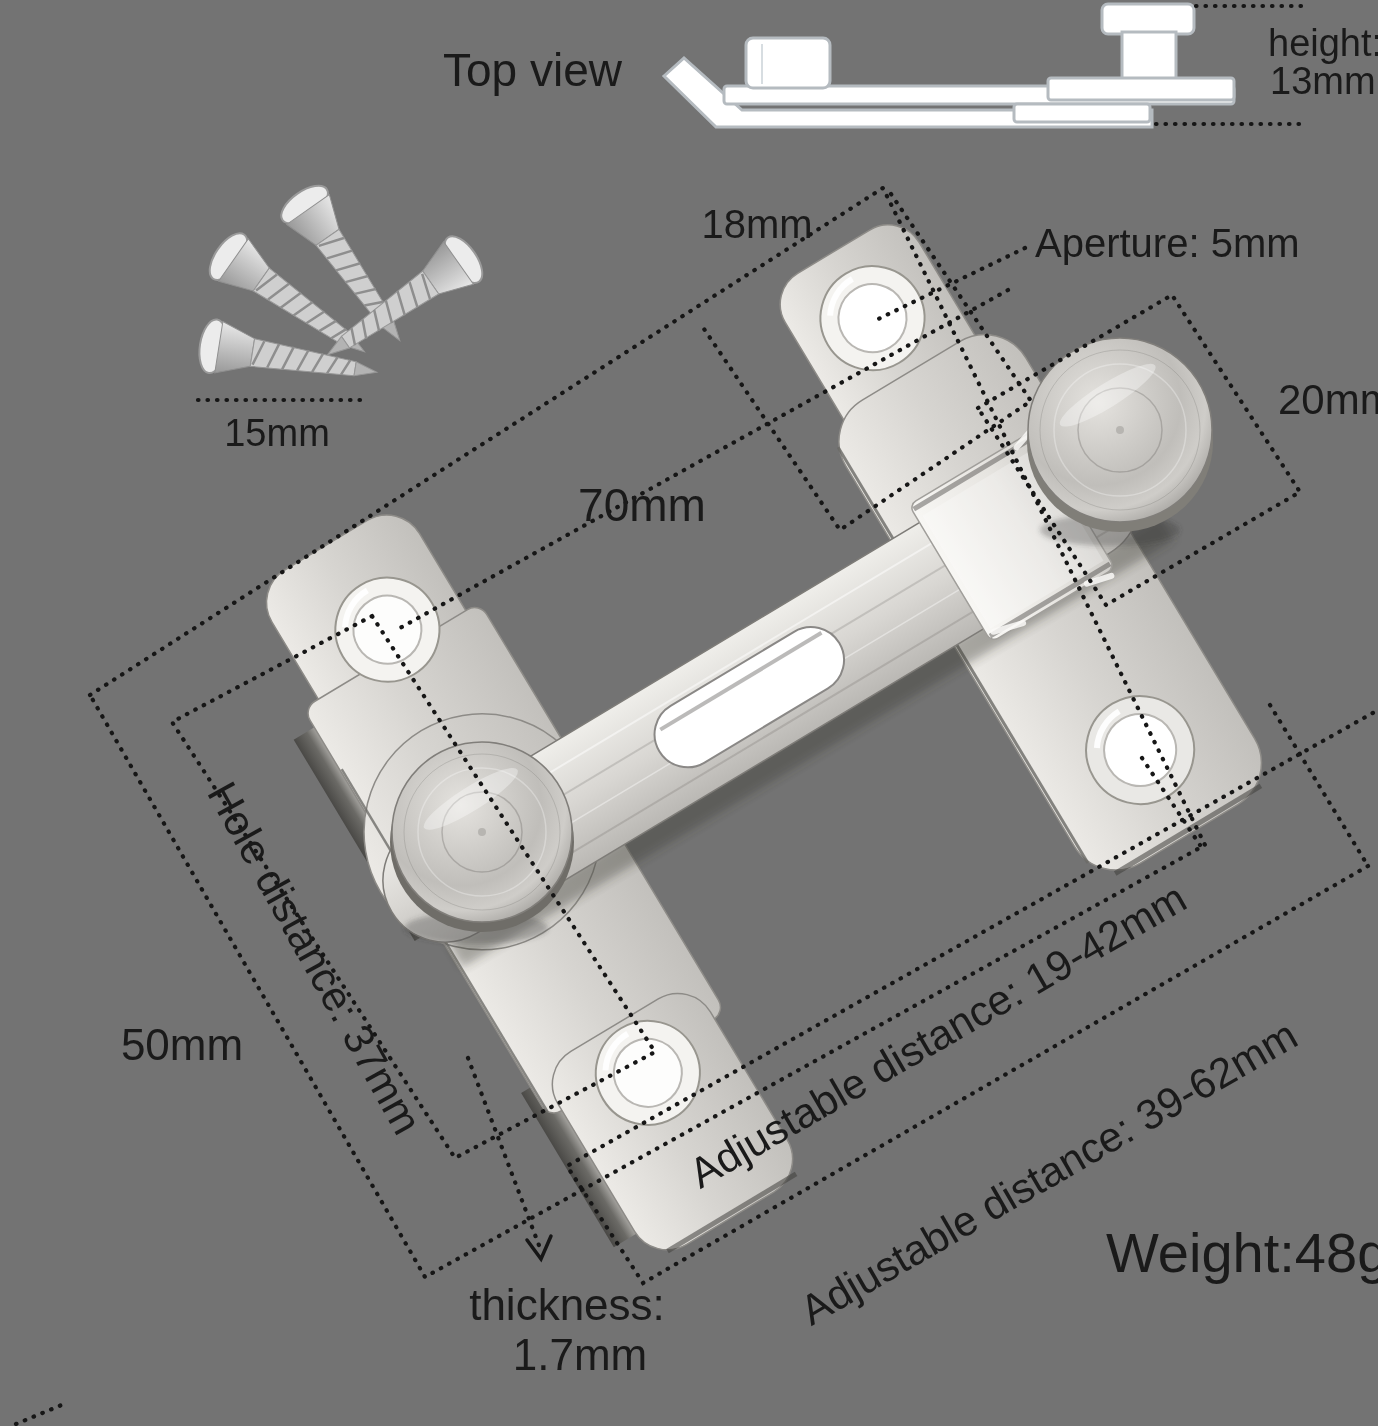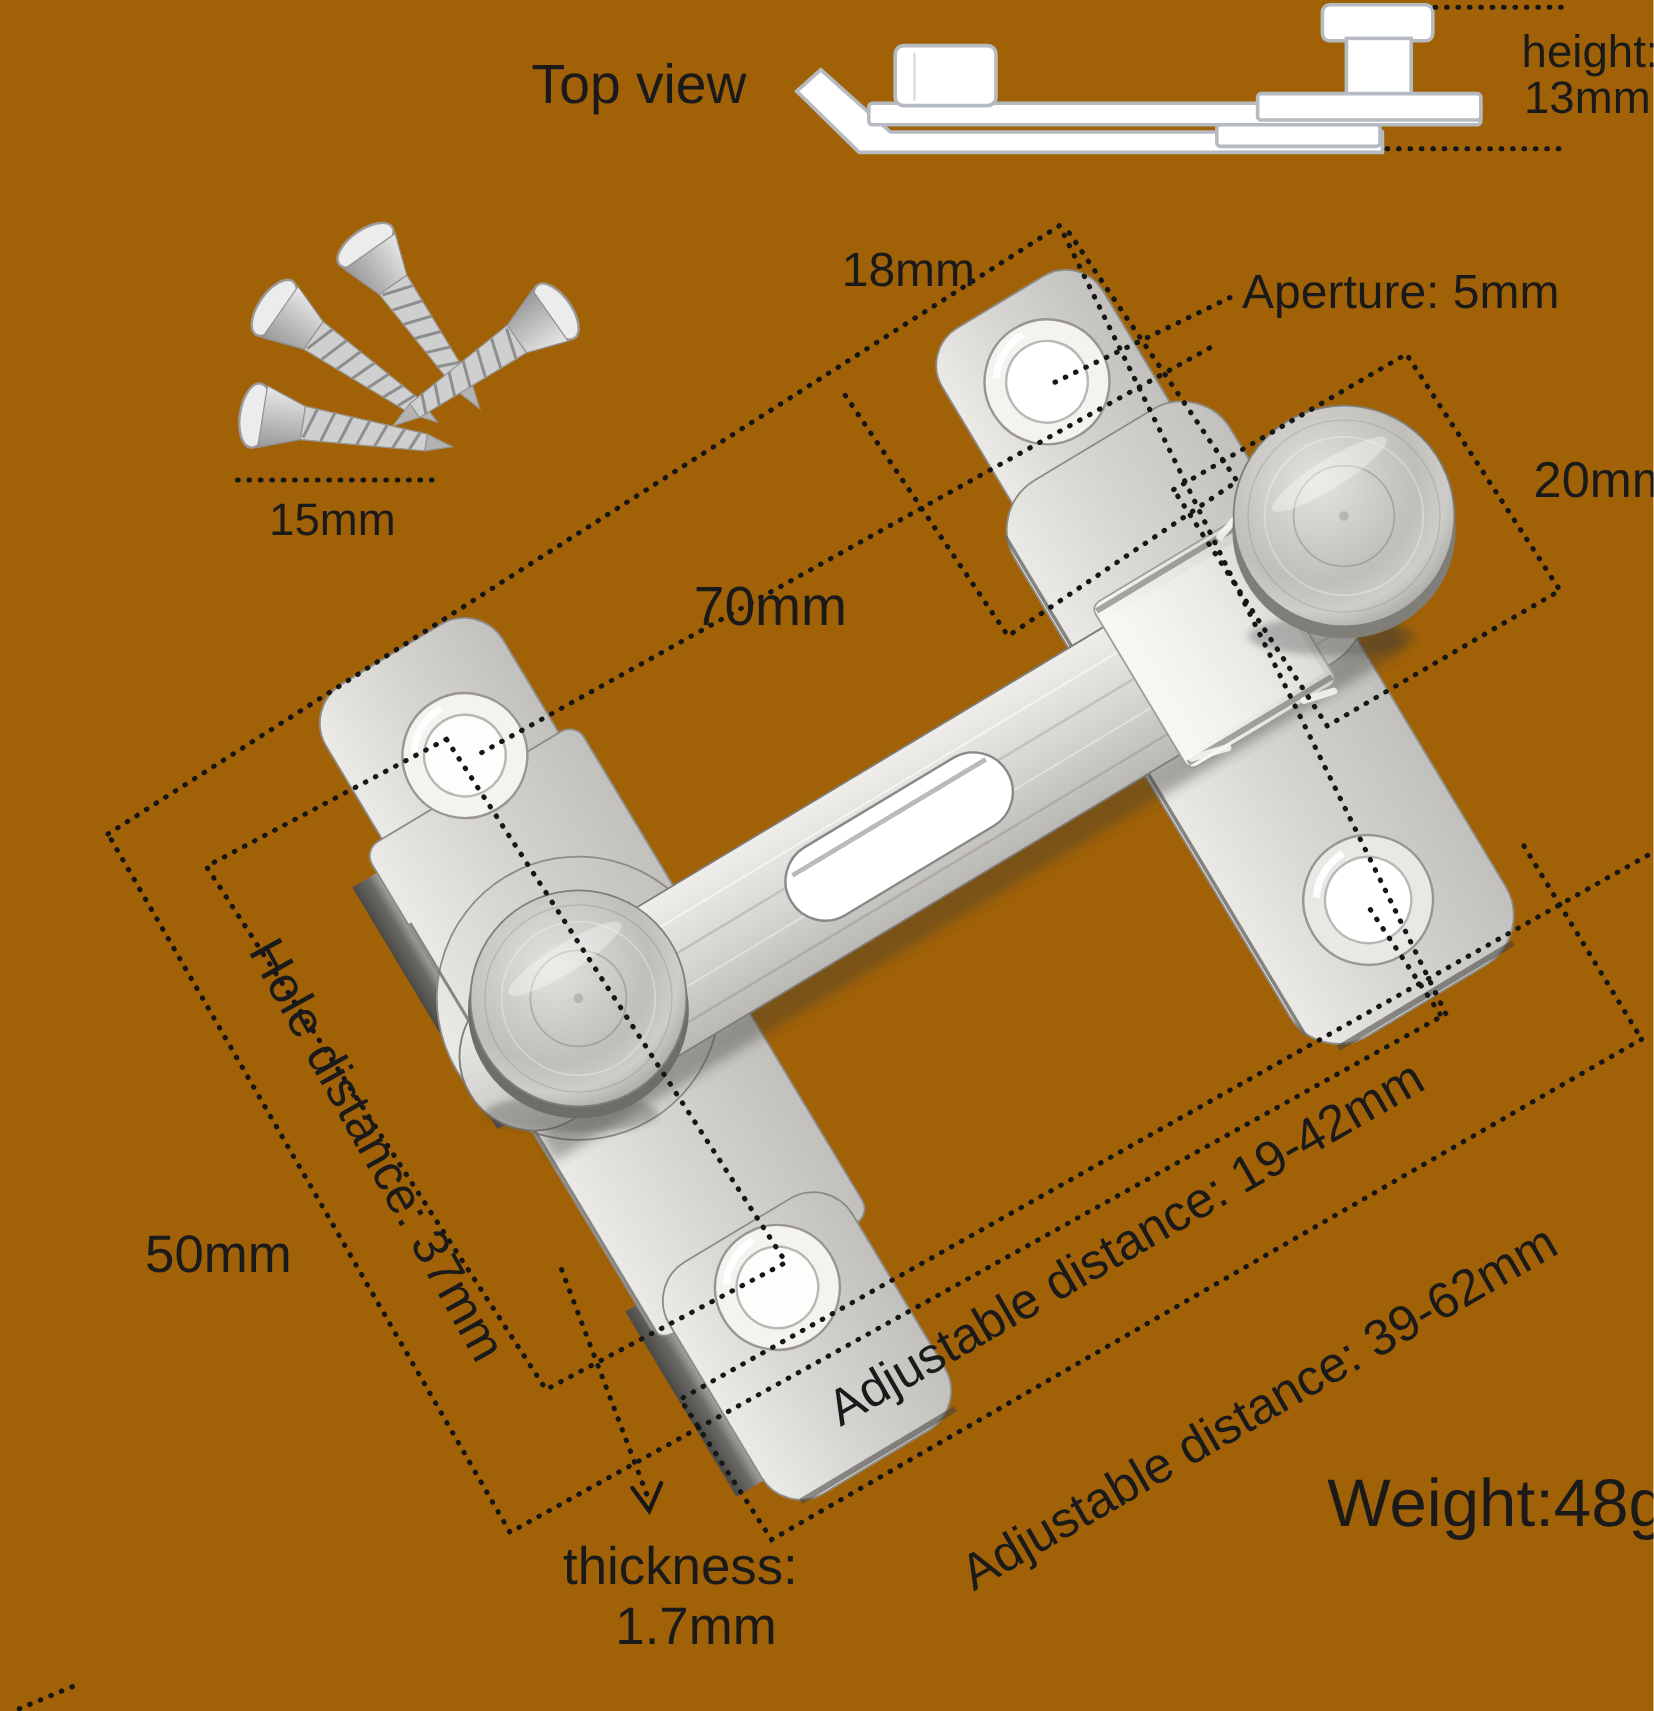--- a/index.html
+++ b/index.html
@@ -1,16 +1,16 @@
 <!DOCTYPE html>
 <html><head>
 <meta charset="utf-8">
 <style>
   html,body{margin:0;padding:0;background:#ffffff;}
-  #stage{position:relative;width:1378px;height:1426px;background:#a16207;overflow:hidden;}
+  #stage{position:relative;width:1378px;height:1426px;background:#737373;overflow:hidden;}
   svg{display:block;}
   text{font-family:"Liberation Sans","DejaVu Sans",sans-serif;fill:#1a1a1a;}
 </style>
 </head>
 <body>
 
 <div id="stage">
 <svg width="1378" height="1426" viewBox="0 0 1378 1426" xmlns="http://www.w3.org/2000/svg" xmlns:xlink="http://www.w3.org/1999/xlink">
   <defs>
     <linearGradient id="lg_plate" x1="0" y1="0" x2="1" y2="0">

